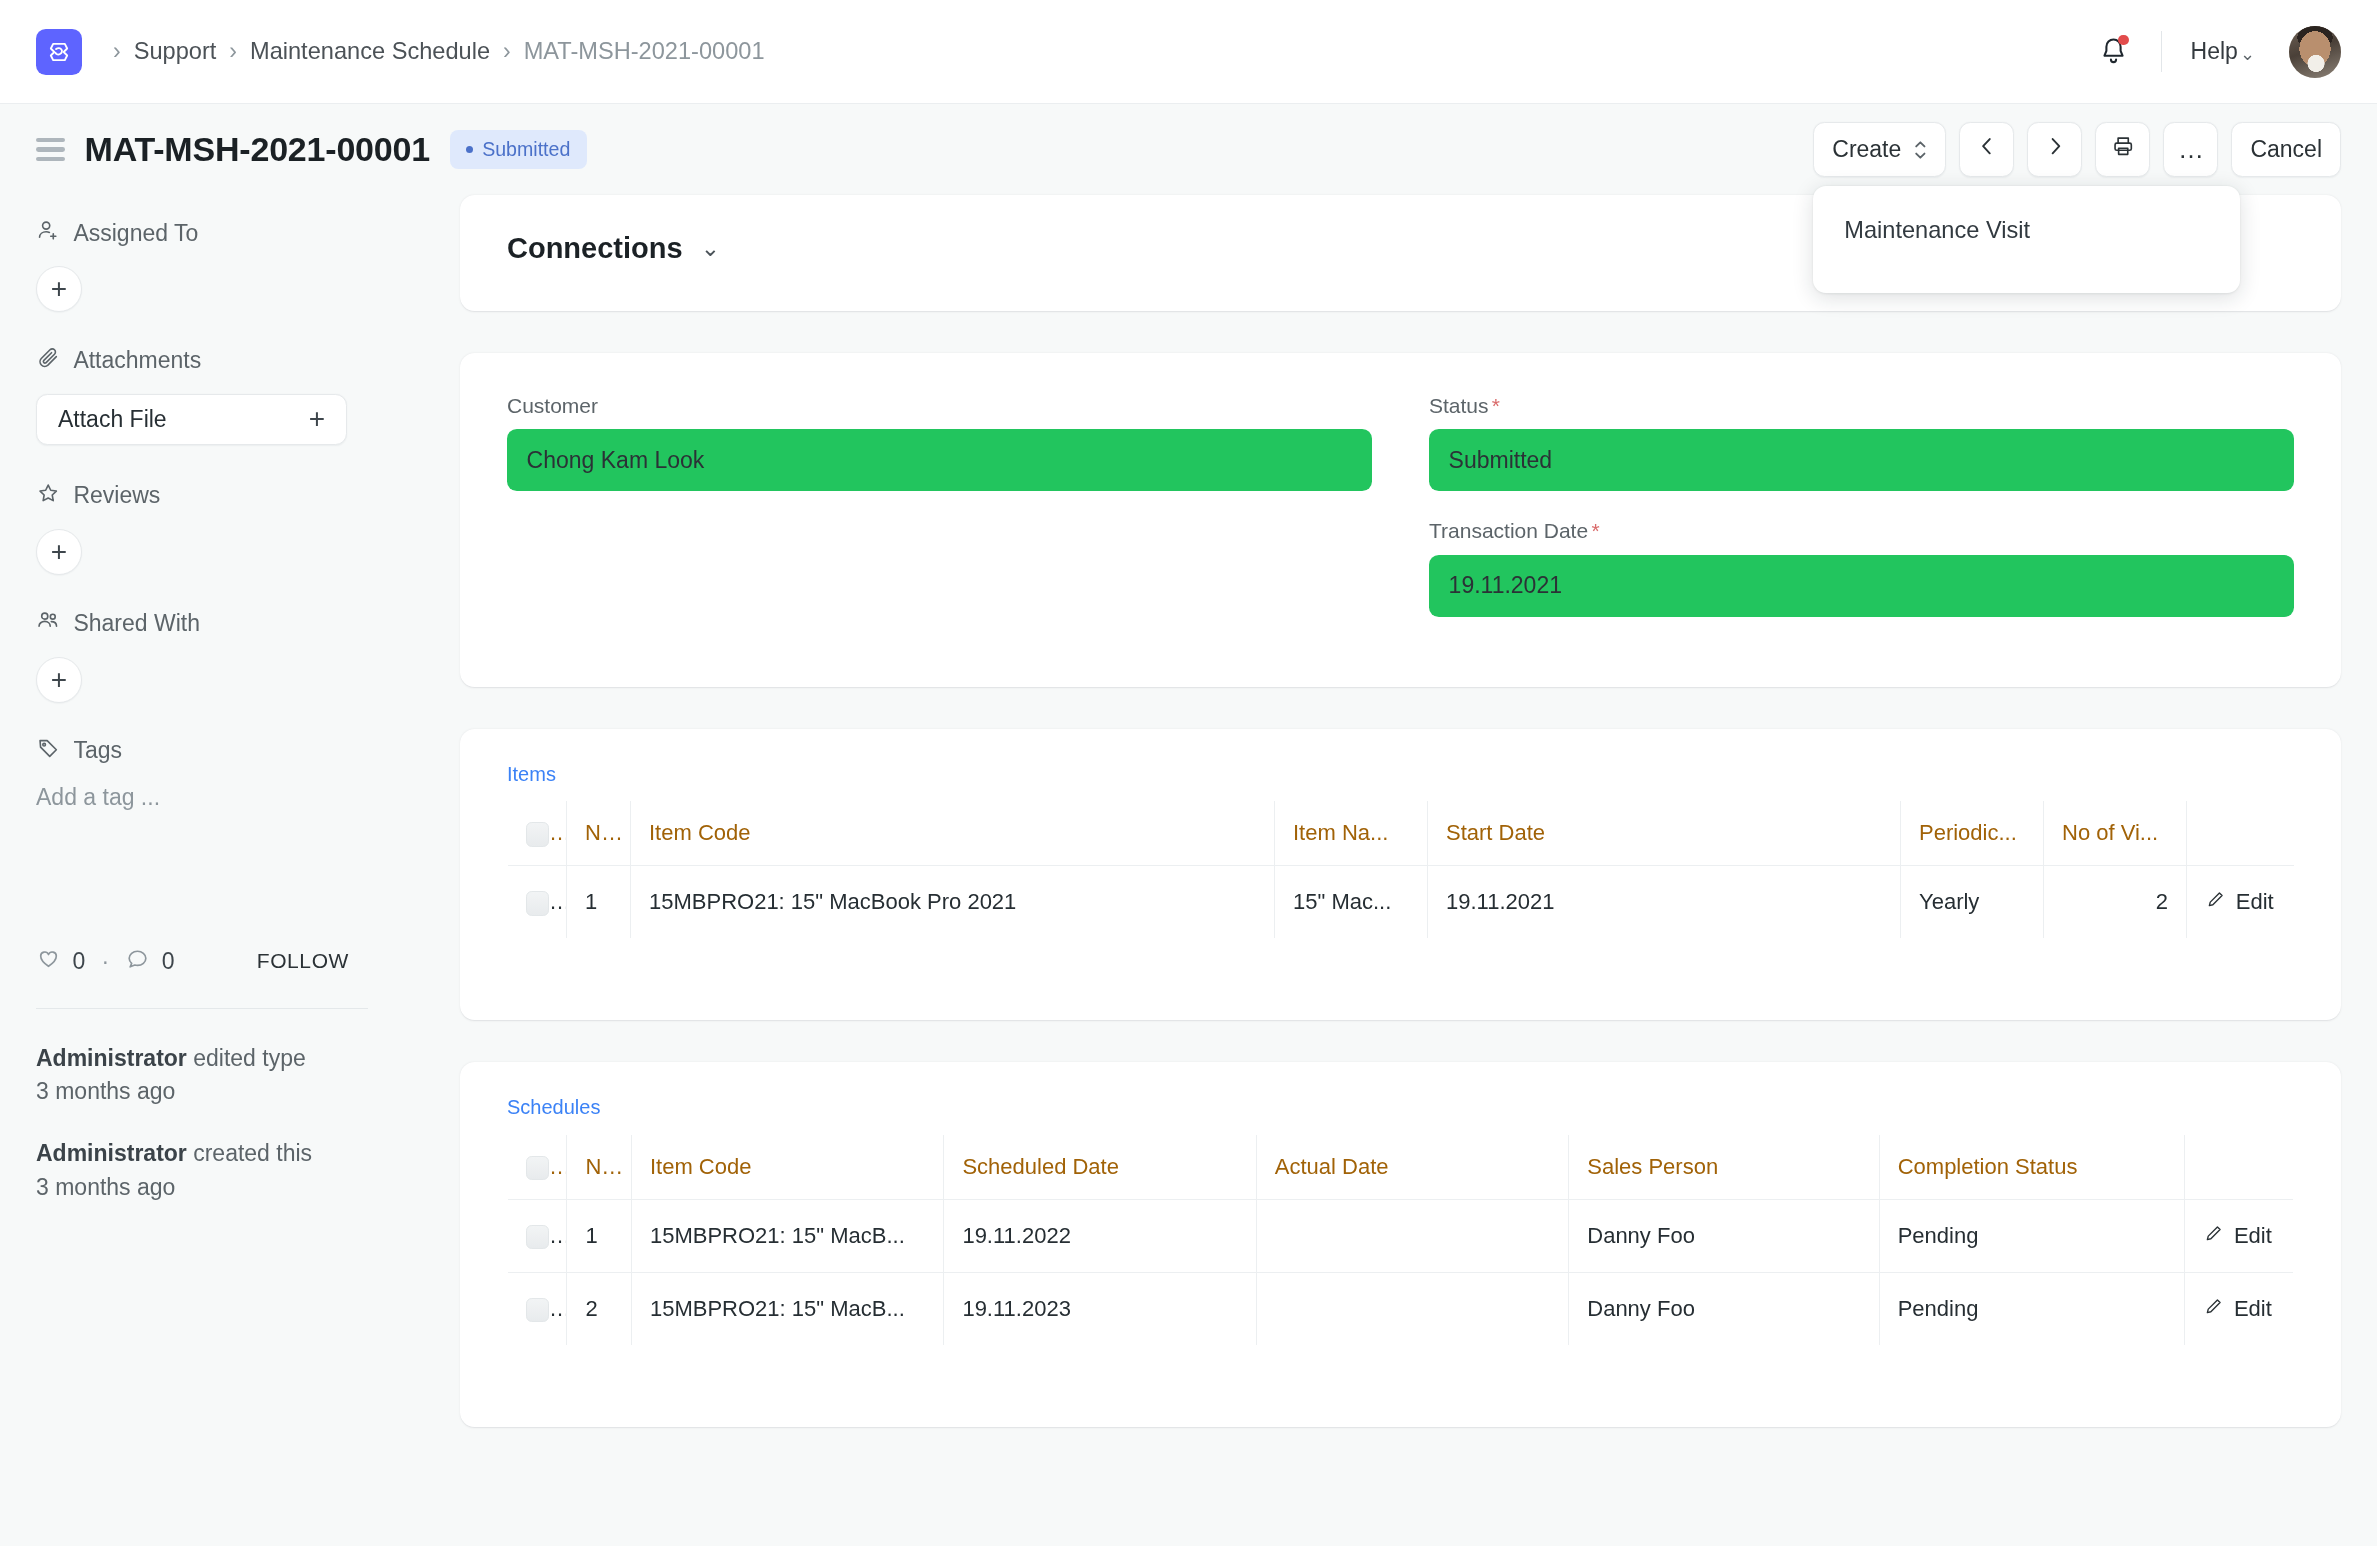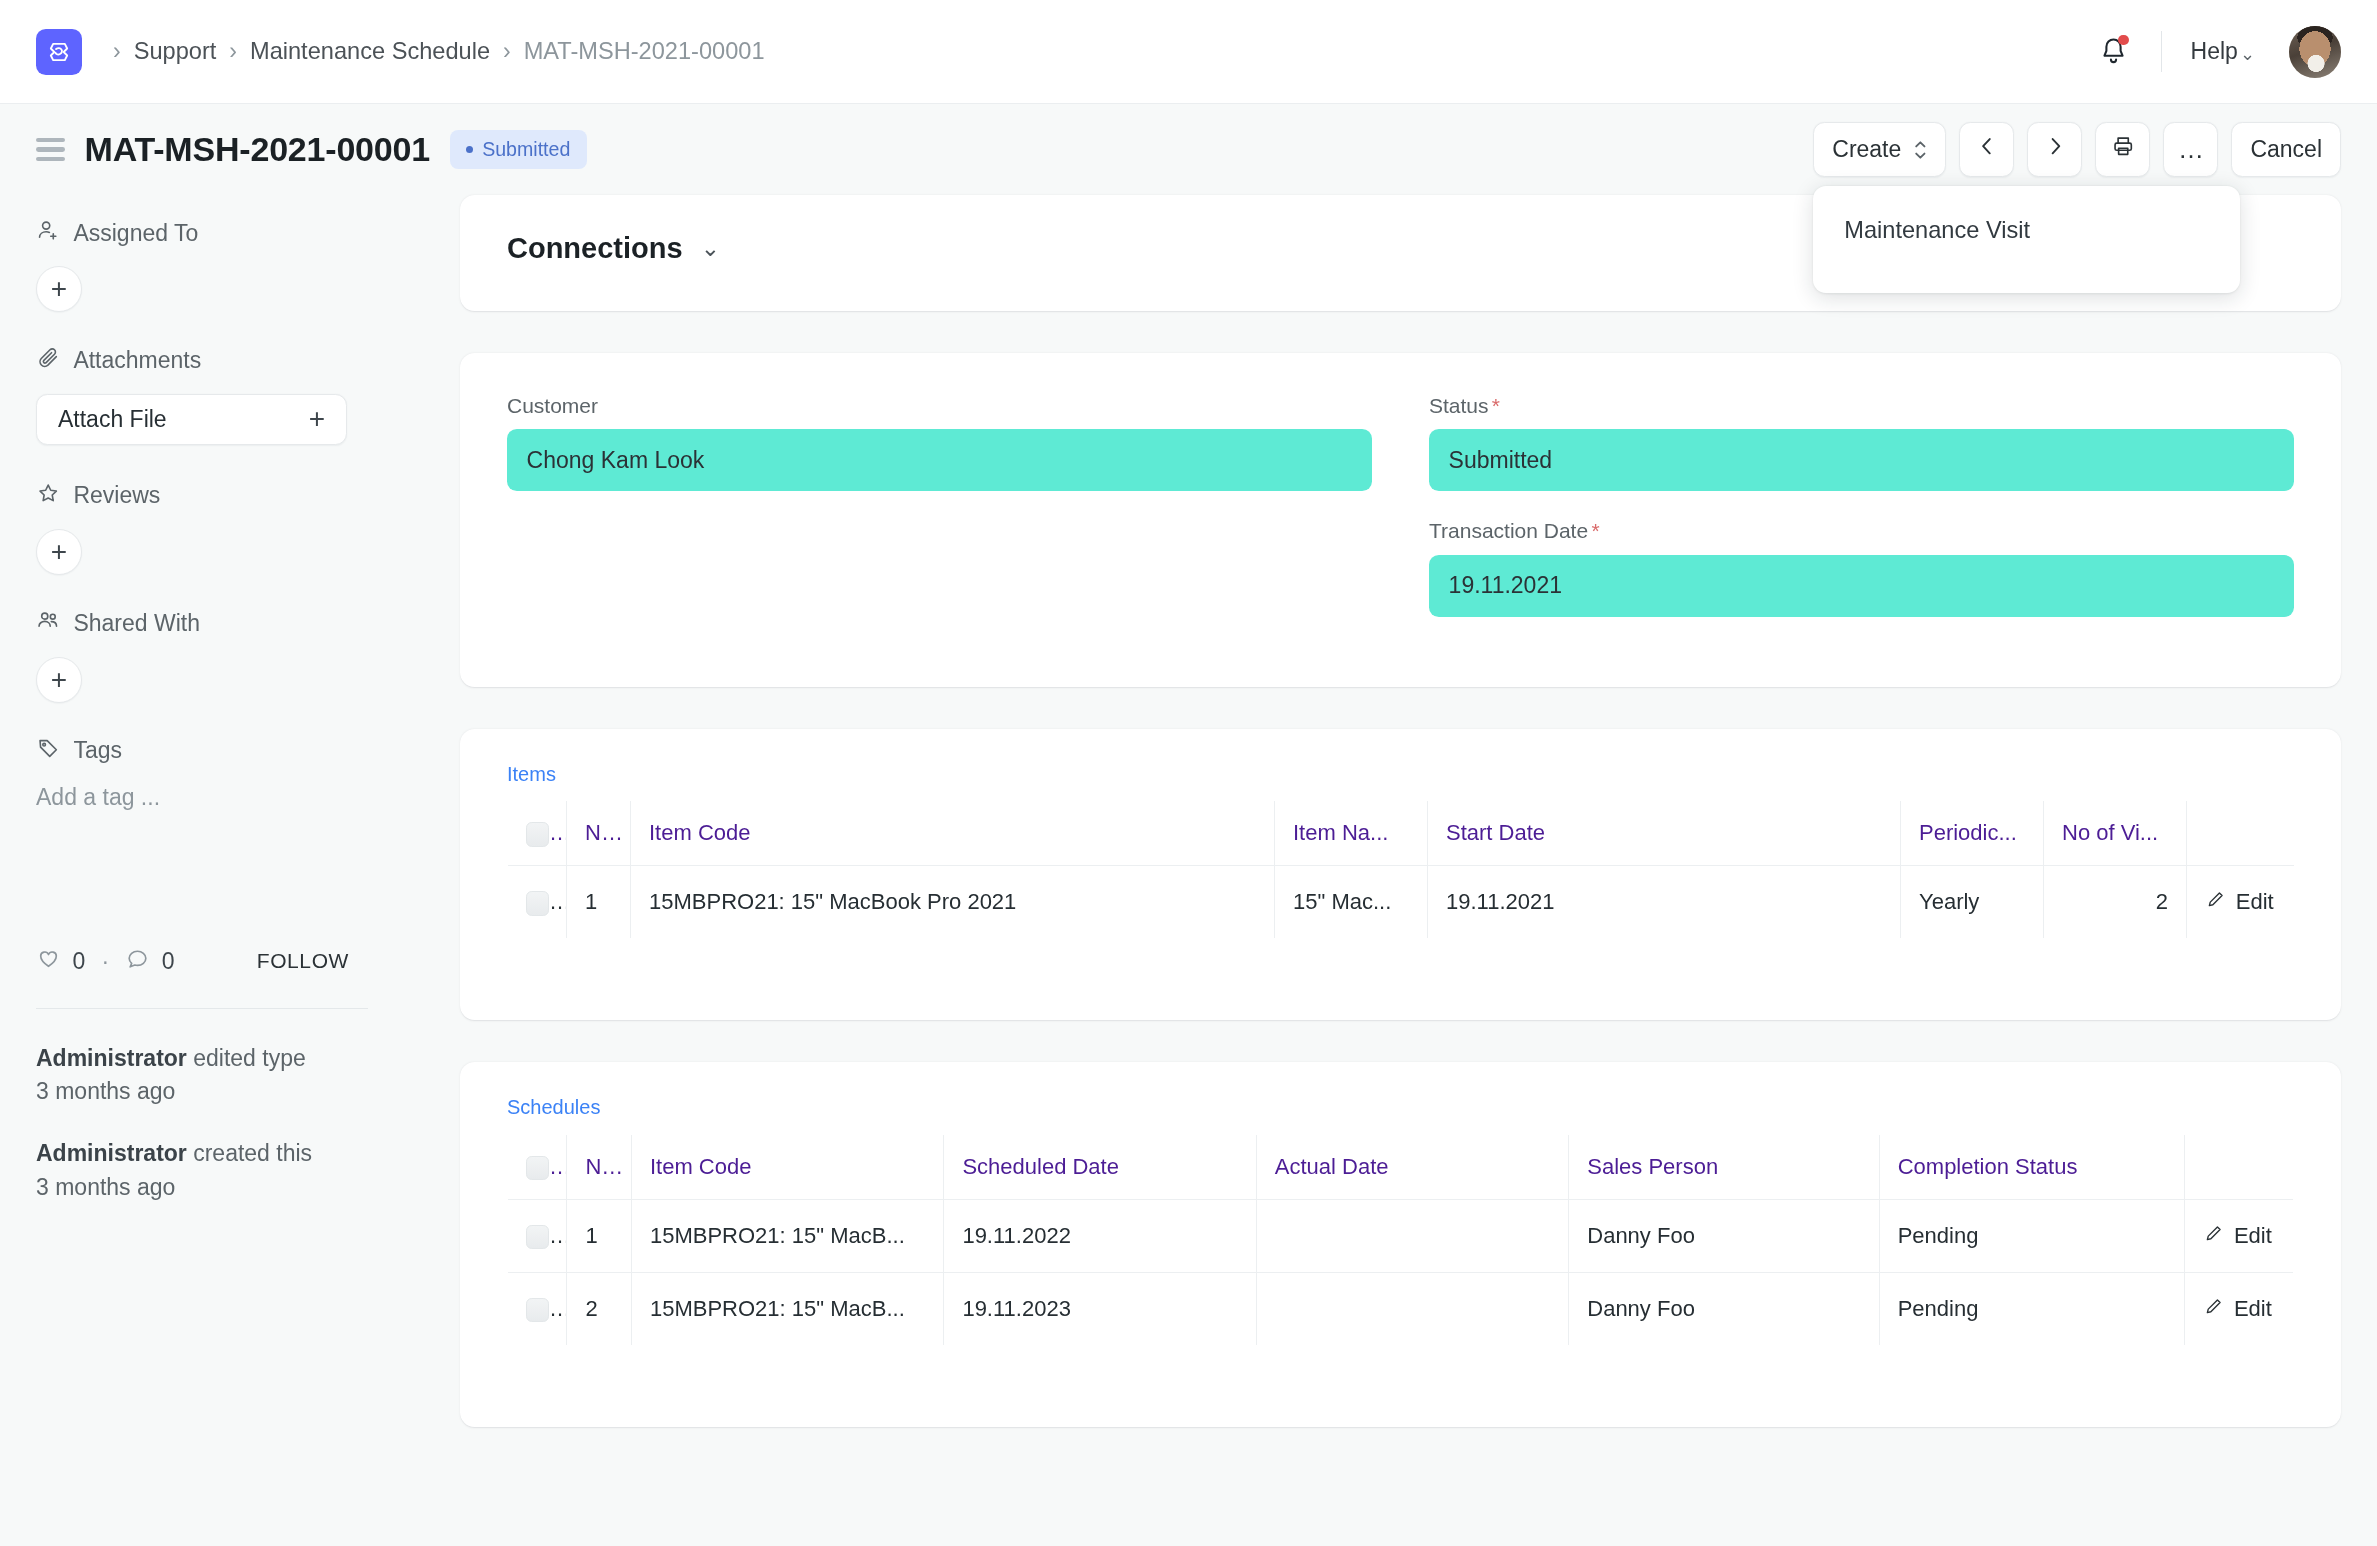--- a/index.html
+++ b/index.html
@@ -231,21 +231,21 @@
 
   .card.fields { padding: 41px 47px 42px 47px; }
   .grid2 { display: flex; gap: 57px; }
   .col { flex: 1; min-width: 0; }
   .field { margin-bottom: 28px; }
   .field-label {
     font-size: 21px; color: #5c6469; margin-bottom: 11.4px;
   }
   .field-label .req { color: #d96a6a; margin-left: 3.3px; }
   .field-value {
-    background: #5eead4; border-radius: 9.8px;
+    background: #22c55e; border-radius: 9.8px;
     height: 62px; display: flex; align-items: center;
     padding: 0 19.6px; font-size: 23px; color: #2b3236;
   }
 
   .card.table-card { padding: 34px 47px 81px 47px; }
   .sec-title {
     font-size: 29px; font-weight: 700; color: #1b2125; margin-bottom: 51px;
   }
   .grid-label { font-size: 20px; color: #3b82f6; margin-bottom: 14.7px; }
 
@@ -259,21 +259,21 @@
   table.grid th, table.grid td {
     border-right: 0.8px solid #eceff1;
     border-bottom: 0.8px solid #eceff1;
     text-align: left;
     padding: 0 18px;
     font-weight: 400;
     overflow: hidden; white-space: nowrap; text-overflow: ellipsis;
   }
   table.grid th {
     height: 65px;
-    font-size: 22px; color: #4c1d95;
+    font-size: 22px; color: #a16207;
   }
   table.grid td {
     height: 73px;
     font-size: 22px; color: #262e33;
   }
   table.grid tr:last-child td { border-bottom: none; }
   table.grid th:last-child, table.grid td:last-child { border-right: none; }
   .cb {
     width: 23px; height: 24.4px; border-radius: 5.7px;
     background: linear-gradient(180deg,#f2f4f5,#e8ebed);

